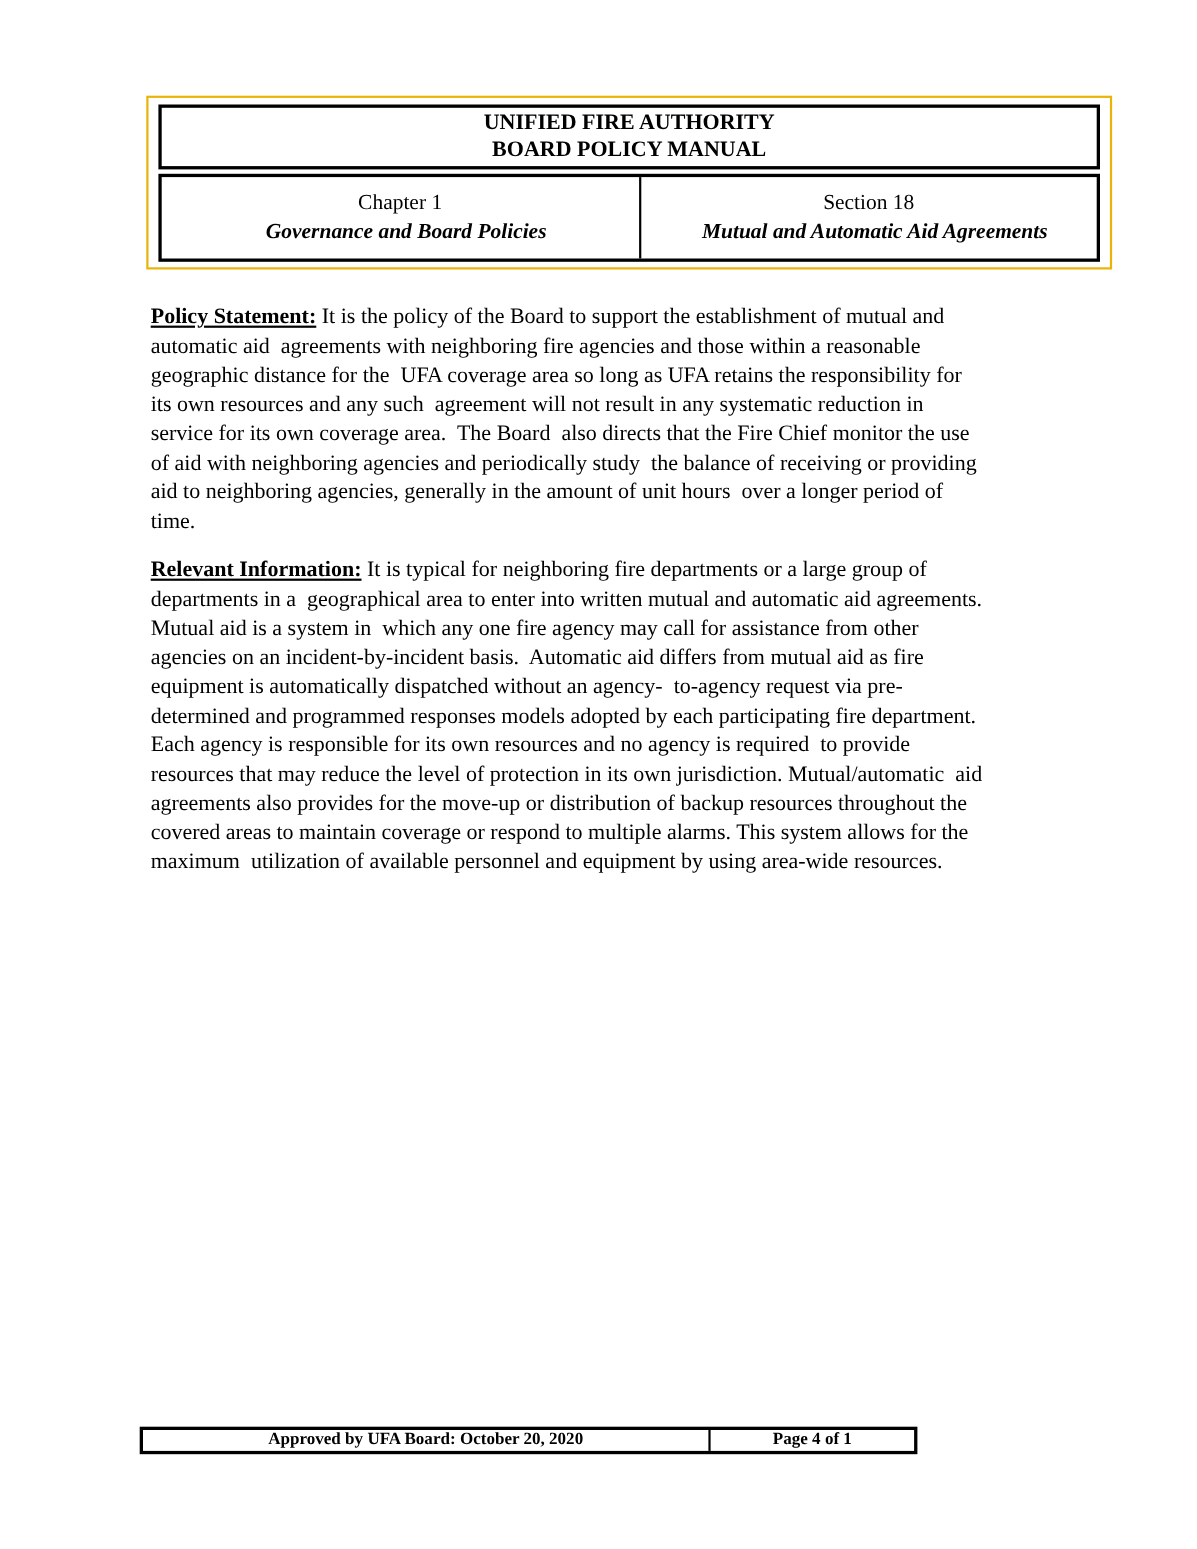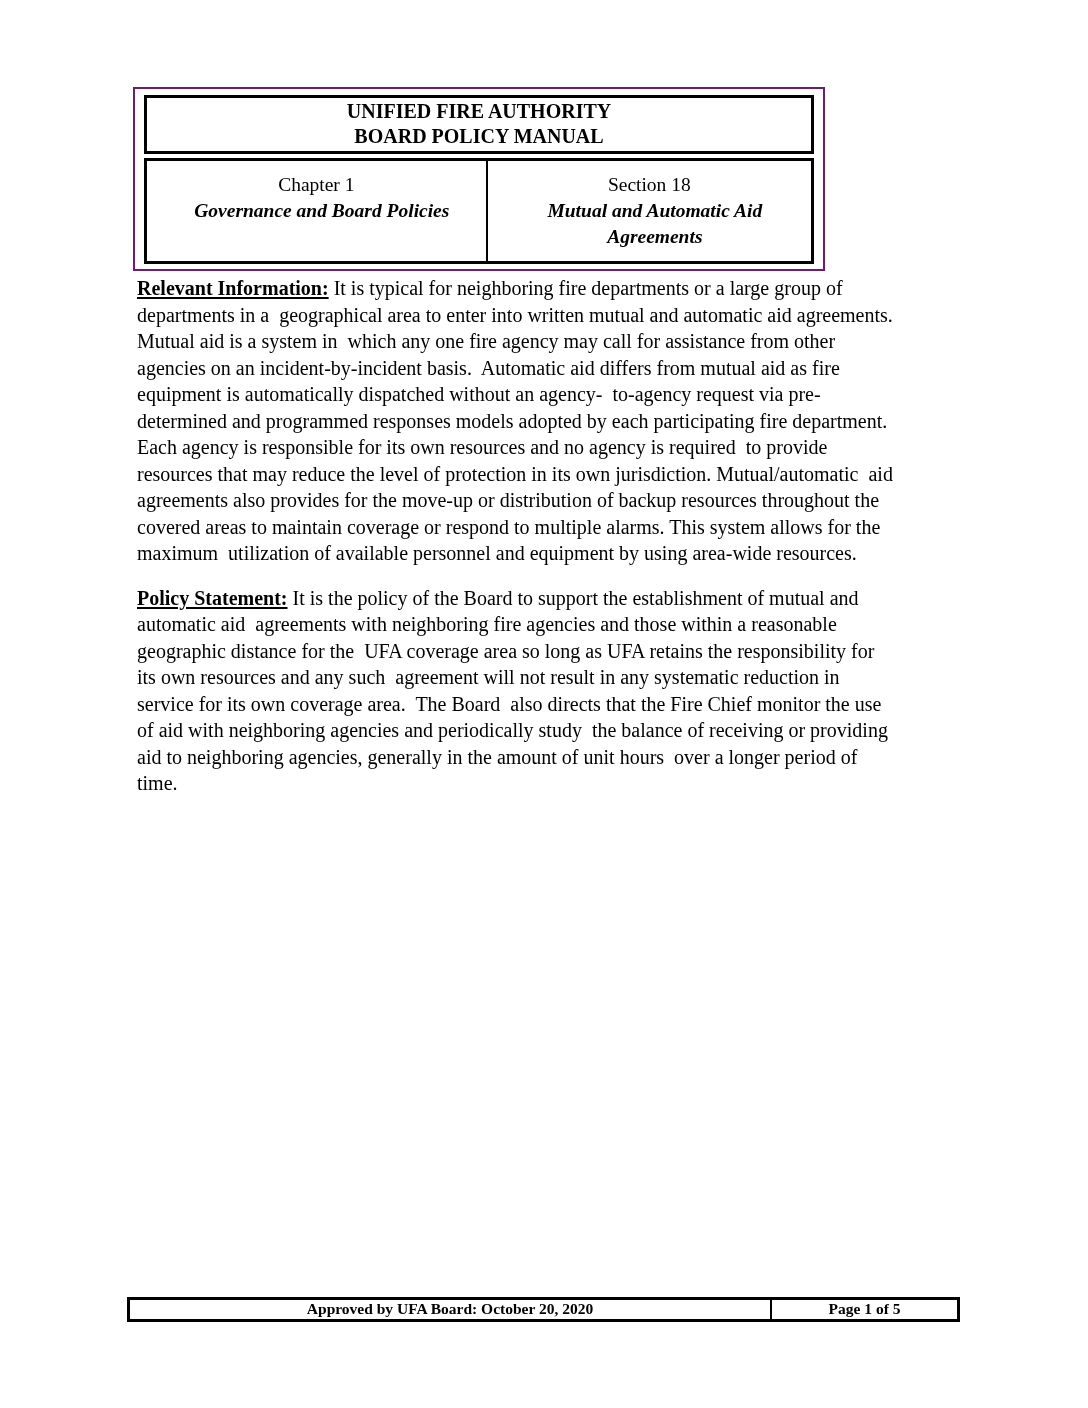--- a/index.html
+++ b/index.html
@@ -15,23 +15,23 @@
     color: #000000;
     font-family: "Liberation Serif", "DejaVu Serif", serif;
     overflow: hidden;
   }
 
   
   .header-box {
     position: absolute;
     left: 133px;
     top: 87px;
-    width: 692px;
+    width: 878px;
     box-sizing: border-box;
-    border: 2px solid #701a75;
+    border: 2px solid #eab308;
     padding: 6px 9px 5px 9px;
   }
   .title-box {
     border: 3px solid #000;
     text-align: center;
     font-weight: bold;
     font-size: 20px;
     line-height: 25px;
     padding: 1px 0 2px 0;
   }
@@ -73,21 +73,21 @@
     text-decoration: underline;
     text-decoration-thickness: 2px;
     text-underline-offset: 2px;
   }
 
   
   .footer-box {
     position: absolute;
     left: 127px;
     top: 1297px;
-    width: 833px;
+    width: 707px;
     box-sizing: border-box;
     border: 3px solid #000;
     display: flex;
     font-weight: bold;
     font-size: 15.5px;
     line-height: 16px;
   }
   .footer-left {
     flex: 1 1 auto;
     text-align: center;
@@ -116,39 +116,39 @@
         <div class="meta-title">Governance and Board Policies</div>
       </div>
       <div class="meta-cell right">
         <div class="meta-label">Section 18</div>
         <div class="meta-title">Mutual and Automatic Aid Agreements</div>
       </div>
     </div>
   </div>
 
   <div class="doc-body">
+    <p class="para"><span class="lead">Policy Statement:</span><span class="ptext"> It is the policy of the Board to support the establishment of mutual and
+automatic aid  agreements with neighboring fire agencies and those within a reasonable
+geographic distance for the  UFA coverage area so long as UFA retains the responsibility for
+its own resources and any such  agreement will not result in any systematic reduction in
+service for its own coverage area.  The Board  also directs that the Fire Chief monitor the use
+of aid with neighboring agencies and periodically study  the balance of receiving or providing
+aid to neighboring agencies, generally in the amount of unit hours  over a longer period of
+time.</span></p>
     <p class="para"><span class="lead">Relevant Information:</span><span class="ptext"> It is typical for neighboring fire departments or a large group of
 departments in a  geographical area to enter into written mutual and automatic aid agreements.
 Mutual aid is a system in  which any one fire agency may call for assistance from other
 agencies on an incident-by-incident basis.  Automatic aid differs from mutual aid as fire
 equipment is automatically dispatched without an agency-  to-agency request via pre-
 determined and programmed responses models adopted by each participating fire department.
 Each agency is responsible for its own resources and no agency is required  to provide
 resources that may reduce the level of protection in its own jurisdiction. Mutual/automatic  aid
 agreements also provides for the move-up or distribution of backup resources throughout the
 covered areas to maintain coverage or respond to multiple alarms. This system allows for the
 maximum  utilization of available personnel and equipment by using area-wide resources.</span></p>
-    <p class="para"><span class="lead">Policy Statement:</span><span class="ptext"> It is the policy of the Board to support the establishment of mutual and
-automatic aid  agreements with neighboring fire agencies and those within a reasonable
-geographic distance for the  UFA coverage area so long as UFA retains the responsibility for
-its own resources and any such  agreement will not result in any systematic reduction in
-service for its own coverage area.  The Board  also directs that the Fire Chief monitor the use
-of aid with neighboring agencies and periodically study  the balance of receiving or providing
-aid to neighboring agencies, generally in the amount of unit hours  over a longer period of
-time.</span></p>
   </div>
 
   <div class="footer-box">
     <div class="footer-left">Approved by UFA Board: October 20, 2020</div>
-    <div class="footer-right">Page 1 of 5</div>
+    <div class="footer-right">Page 4 of 1</div>
   </div>
 
 </div>
 
 </body></html>

